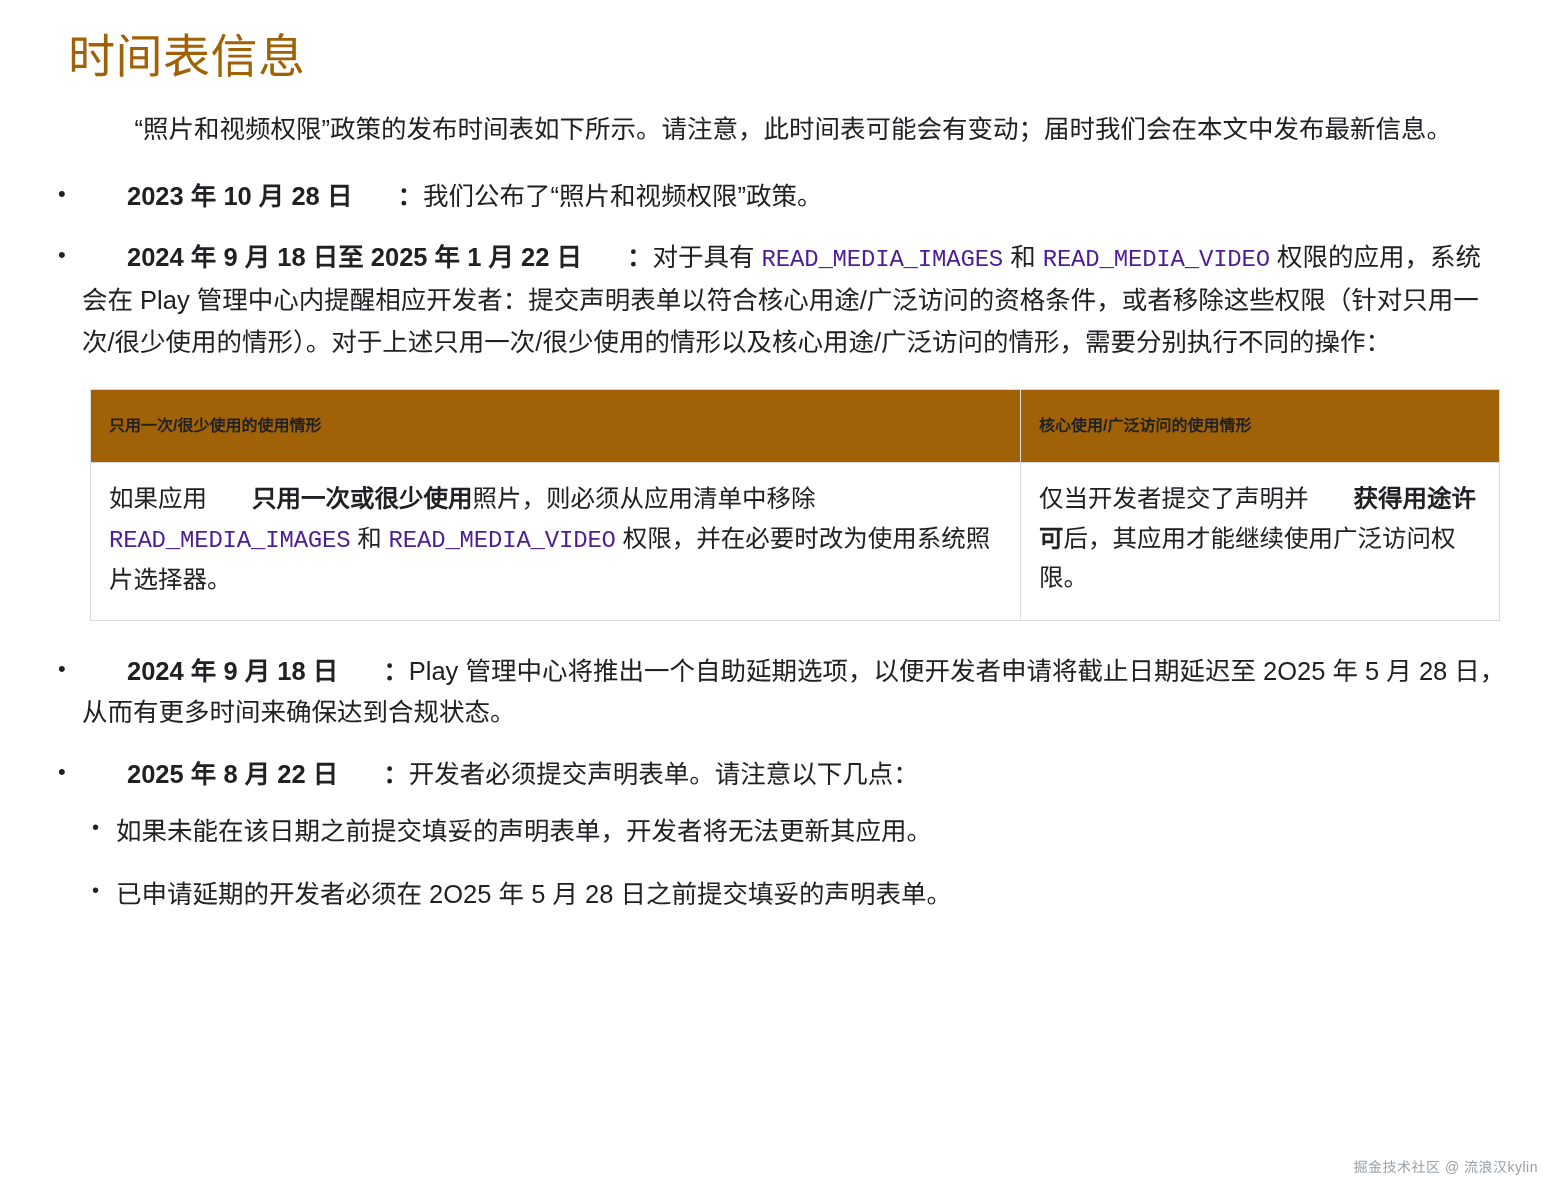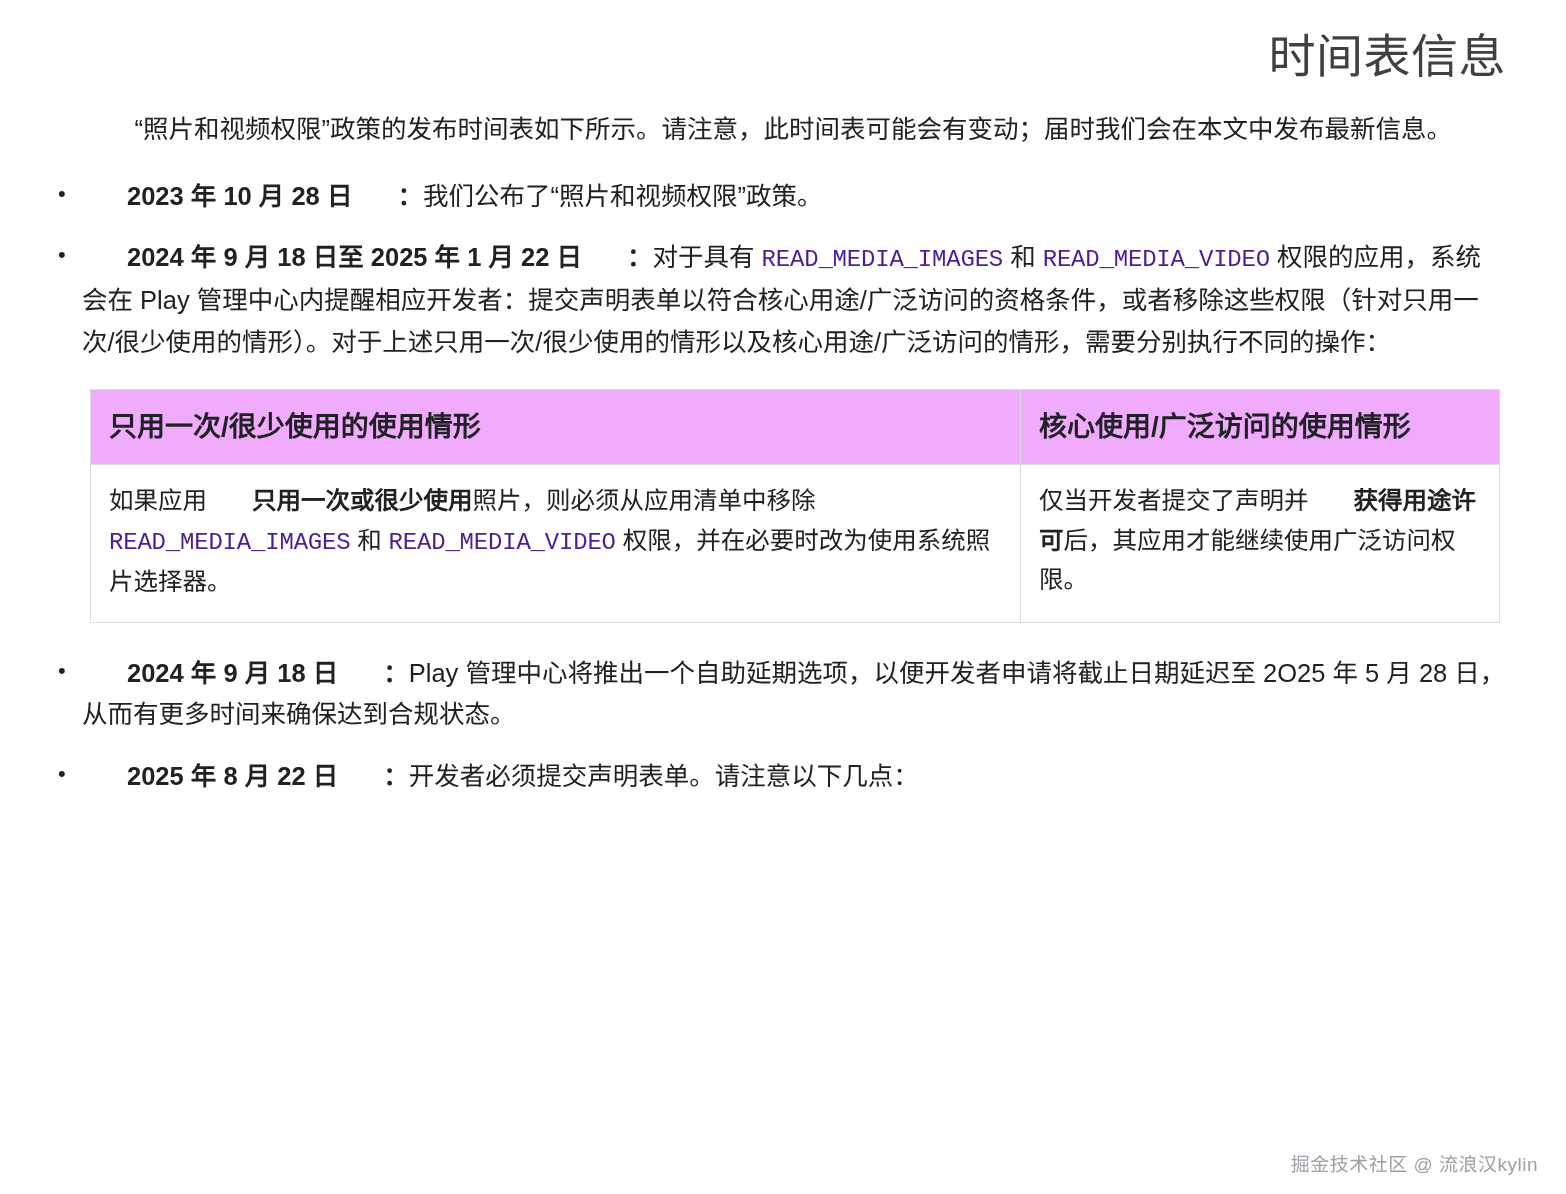--- a/index.html
+++ b/index.html
@@ -15,24 +15,23 @@
     position: relative;
   }
   .page {
     padding: 18px 60px 10px 52px;
     box-sizing: border-box;
   }
   h1.page-title {
     font-size: 47px;
     line-height: 1.25;
     font-weight: 400;
-    margin: 10px 0 22px 4px;
+    margin: 10px 0 22px 16px;
     letter-spacing: 0.5px;
-    color: #404040;
-    text-align: right;
+    color: #a16207;
   }
   p.intro {
     font-size: 25.5px;
     line-height: 1.62;
     margin: 0 0 26px 0;
     color: #202124;
     max-width: 1400px;
     text-align: right;
   }
   ul.top-list {
@@ -85,44 +84,44 @@
     font-size: 24px;
     letter-spacing: -0.2px;
   }
   table.policy-table {
     border-collapse: collapse;
     width: 1410px;
     margin: 26px 0 30px 8px;
     table-layout: fixed;
   }
   table.policy-table th {
-    background: #f0abfc;
+    background: #a16207;
     border: 1px solid #d9dcdf;
     text-align: left;
-    font-size: 28px;
+    font-size: 16px;
     font-weight: 700;
-    padding: 16px 18px;
+    padding: 24px 18px;
     color: #202124;
     line-height: 1.5;
   }
   table.policy-table td {
     border: 1px solid #d9dcdf;
     vertical-align: top;
     padding: 16px 18px 20px 18px;
     font-size: 24.5px;
     line-height: 1.62;
     color: #202124;
   }
   .col-a { width: 66%; }
   .col-b { width: 34%; }
   .watermark {
     position: absolute;
     right: 28px;
     bottom: 18px;
-    font-size: 19px;
+    font-size: 14px;
     color: #9aa0a6;
     letter-spacing: 0.5px;
   }
   .nowrap { white-space: nowrap; }
 </style>
 </head>
 <body>
 
 <div class="page">
 
@@ -158,19 +157,23 @@
         </tbody>
       </table>
     </li>
 
     <li>
       <b>2024 年 9 月 18 日</b><b>：</b><span>Play 管理中心将推出一个自助延期选项，以便开发者申请将截止日期延迟至 2O25 年 5 月 28 日，从而有更多时间来确保达到合规状态。</span>
     </li>
 
     <li>
       <b>2025 年 8 月 22 日</b><b>：</b><span>开发者必须提交声明表单。请注意以下几点：</span>
+      <ul class="sub-list">
+        <li>如果未能在该日期之前提交填妥的声明表单，开发者将无法更新其应用。</li>
+        <li>已申请延期的开发者必须在 2O25 年 5 月 28 日之前提交填妥的声明表单。</li>
+      </ul>
     </li>
 
 
   </ul>
 </div>
 
 <div class="watermark">掘金技术社区 @ 流浪汉kylin</div>
 
 </body></html>

